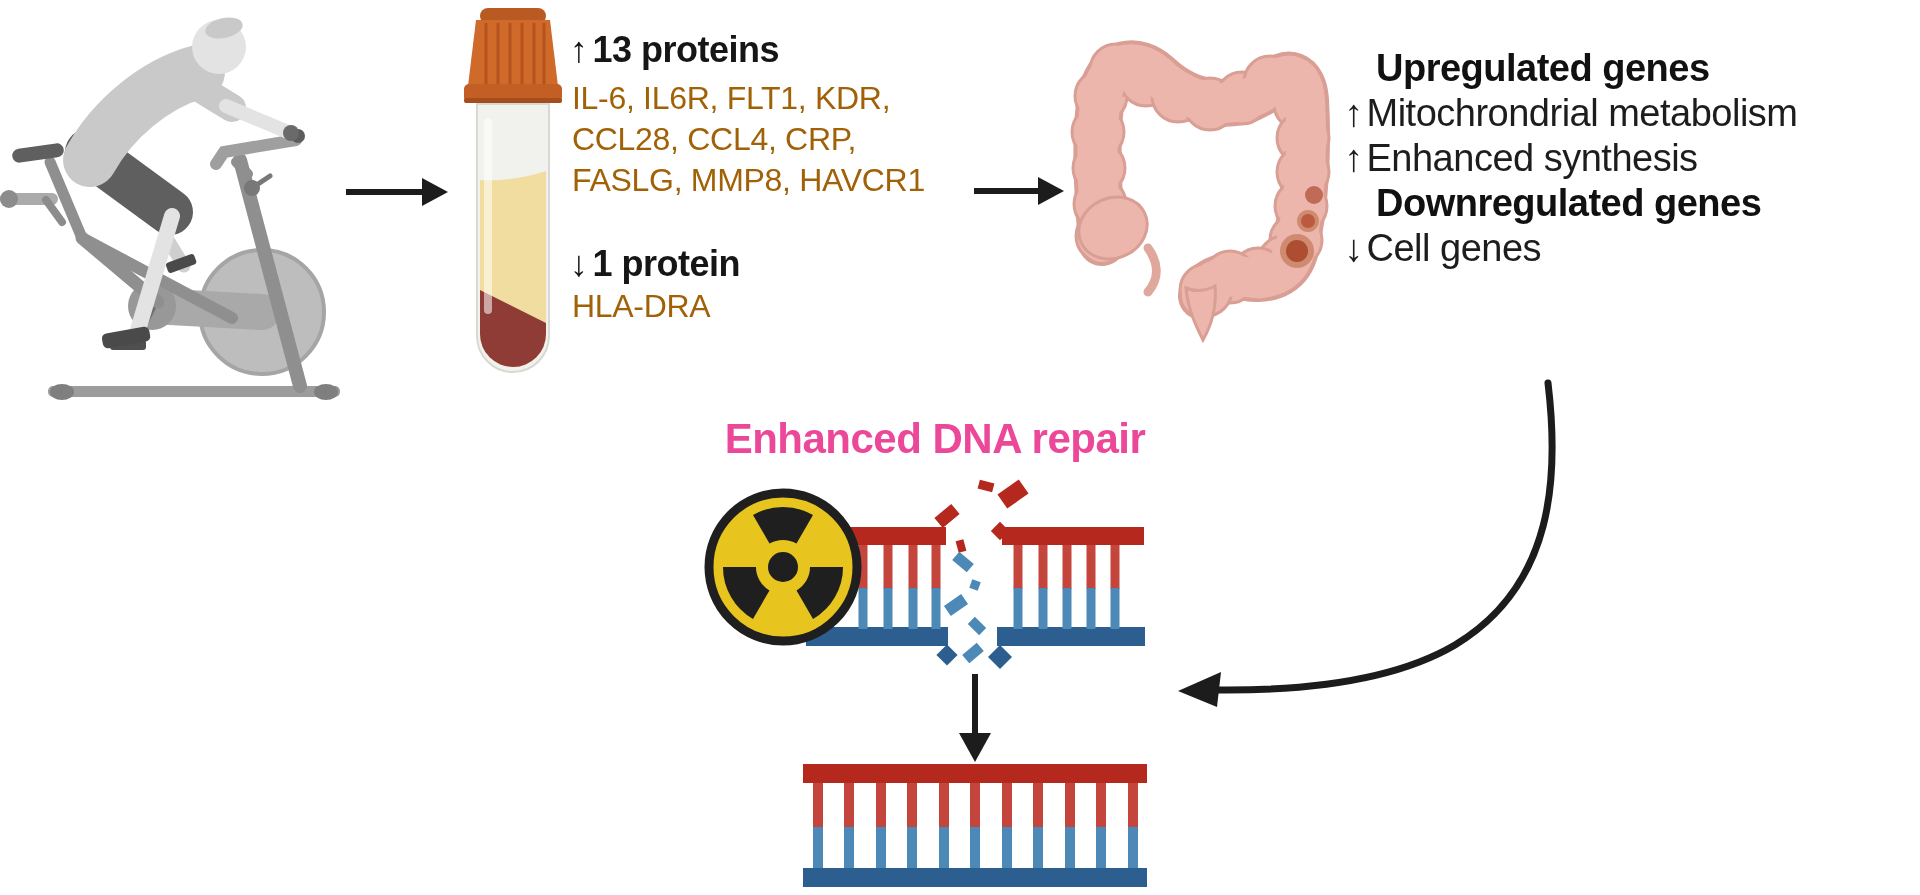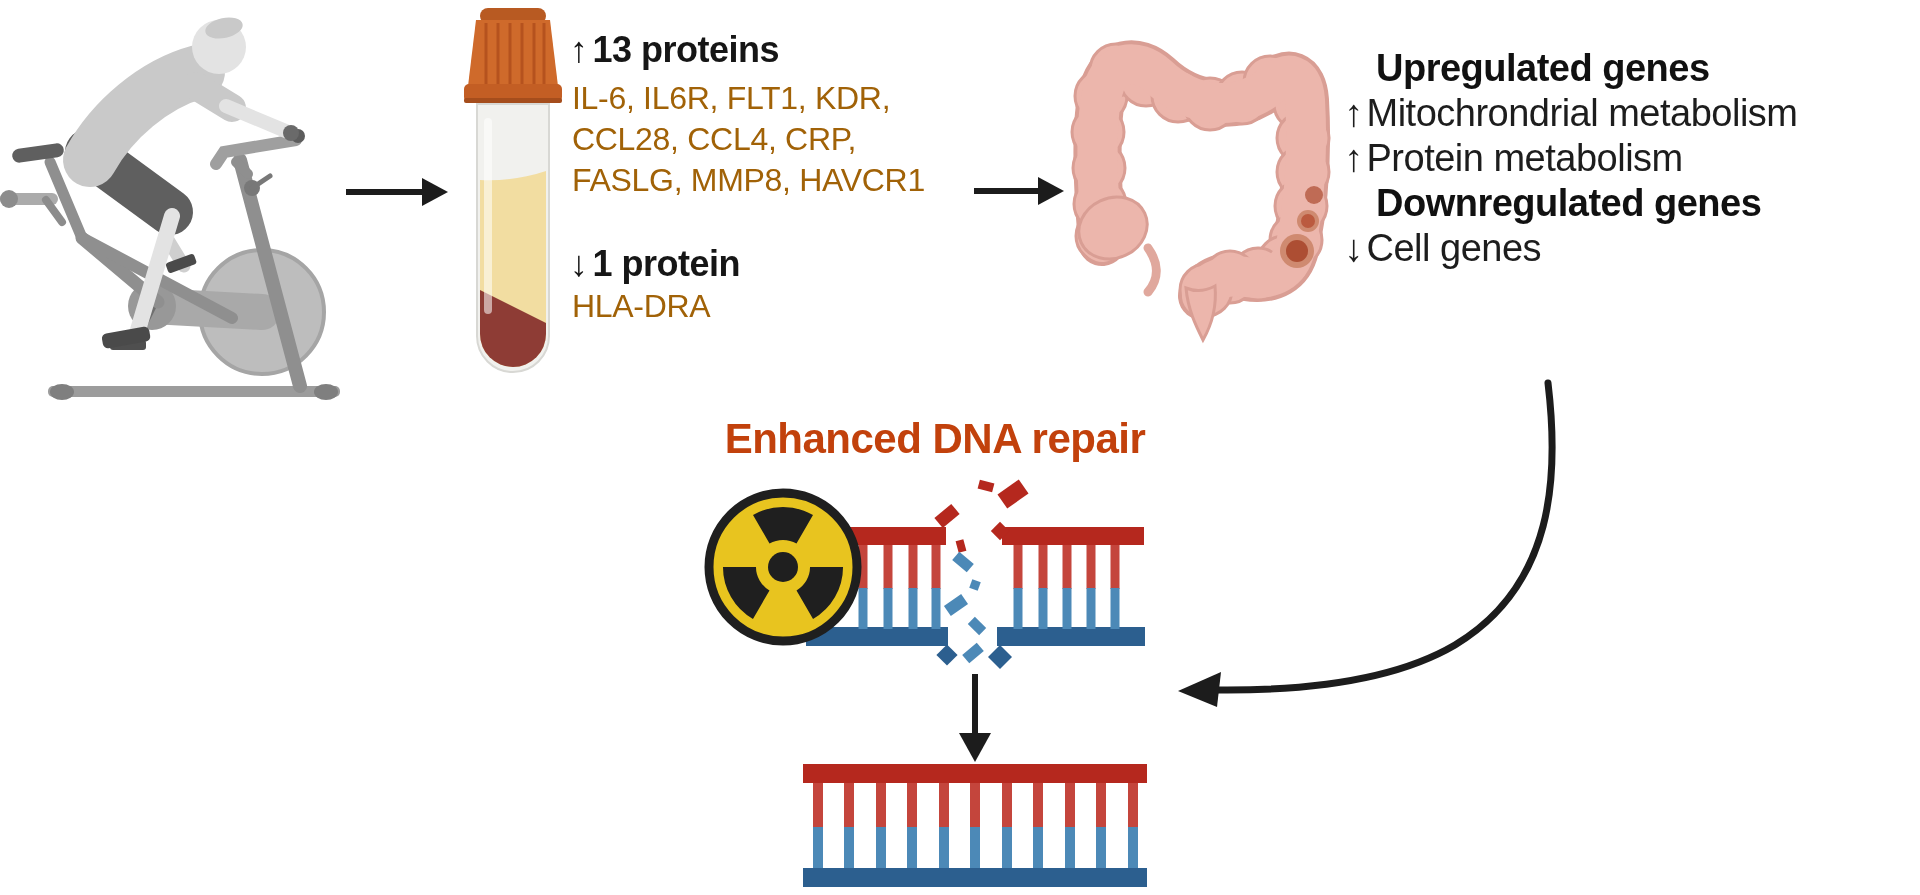--- a/index.html
+++ b/index.html
@@ -11,21 +11,21 @@
   
   .p-head{left:570px;font-size:36px;font-weight:700;color:#161616;letter-spacing:-0.5px;line-height:48px;}
   .p-head .arr{font-weight:700;margin-right:5px;}
   .p-list{left:572px;font-size:32px;color:#a16207;line-height:41px;letter-spacing:-0.3px;}
   
   .g-panel{left:1344px;top:46px;line-height:45px;font-size:38px;color:#1d1d1d;letter-spacing:-0.5px;}
   .g-line .garr{font-weight:700;margin-right:4px;}
   .g-line.bold{color:#111;margin-left:32px;}
   
   .dna-title{left:700px;top:414px;width:470px;text-align:center;font-size:42px;font-weight:700;
-             color:#c2410c;letter-spacing:-0.5px;line-height:50px;}
+             color:#ec4899;letter-spacing:-0.5px;line-height:50px;}
 </style>
 </head>
 <body>
 
 <div id="stage">
 
   <svg id="art" width="1920" height="895" viewBox="0 0 1920 895">
 
     <g>
       <rect x="0" y="193" width="58" height="12" rx="6" fill="#ababab"></rect>
@@ -229,21 +229,21 @@
   <div class="abs p-list" style="top:286px;">
     <div>HLA-DRA</div>
   </div>
 
   <div class="abs g-panel">
     <div class="g-line bold">Upregulated genes</div>
     <div class="g-line">
       <span class="garr">↑</span><span>Mitochrondrial metabolism</span>
     </div>
     <div class="g-line">
-      <span class="garr">↑</span><span>Protein metabolism</span>
+      <span class="garr">↑</span><span>Enhanced synthesis</span>
     </div>
     <div class="g-line bold">Downregulated genes</div>
     <div class="g-line">
       <span class="garr">↓</span><span>Cell genes</span>
     </div>
   </div>
 
   <div class="abs dna-title">Enhanced DNA repair</div>
 
 </div>

